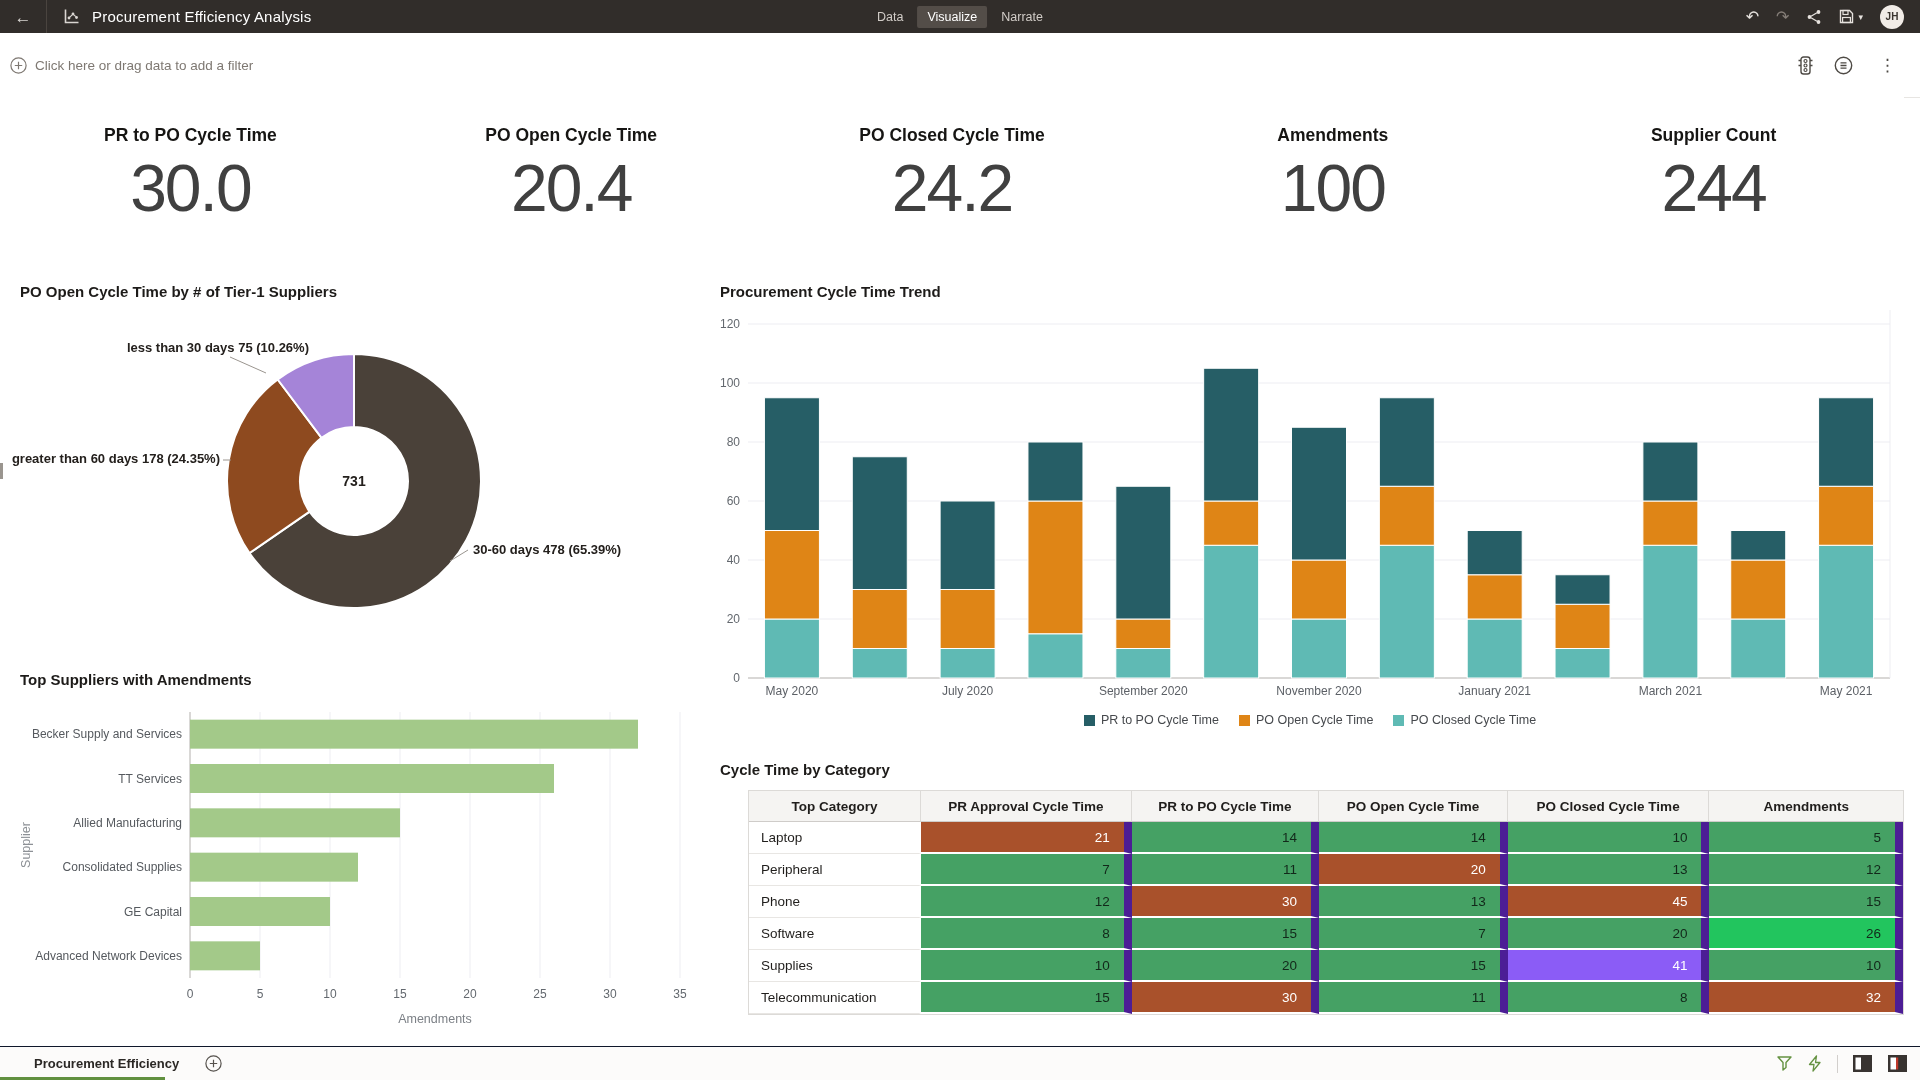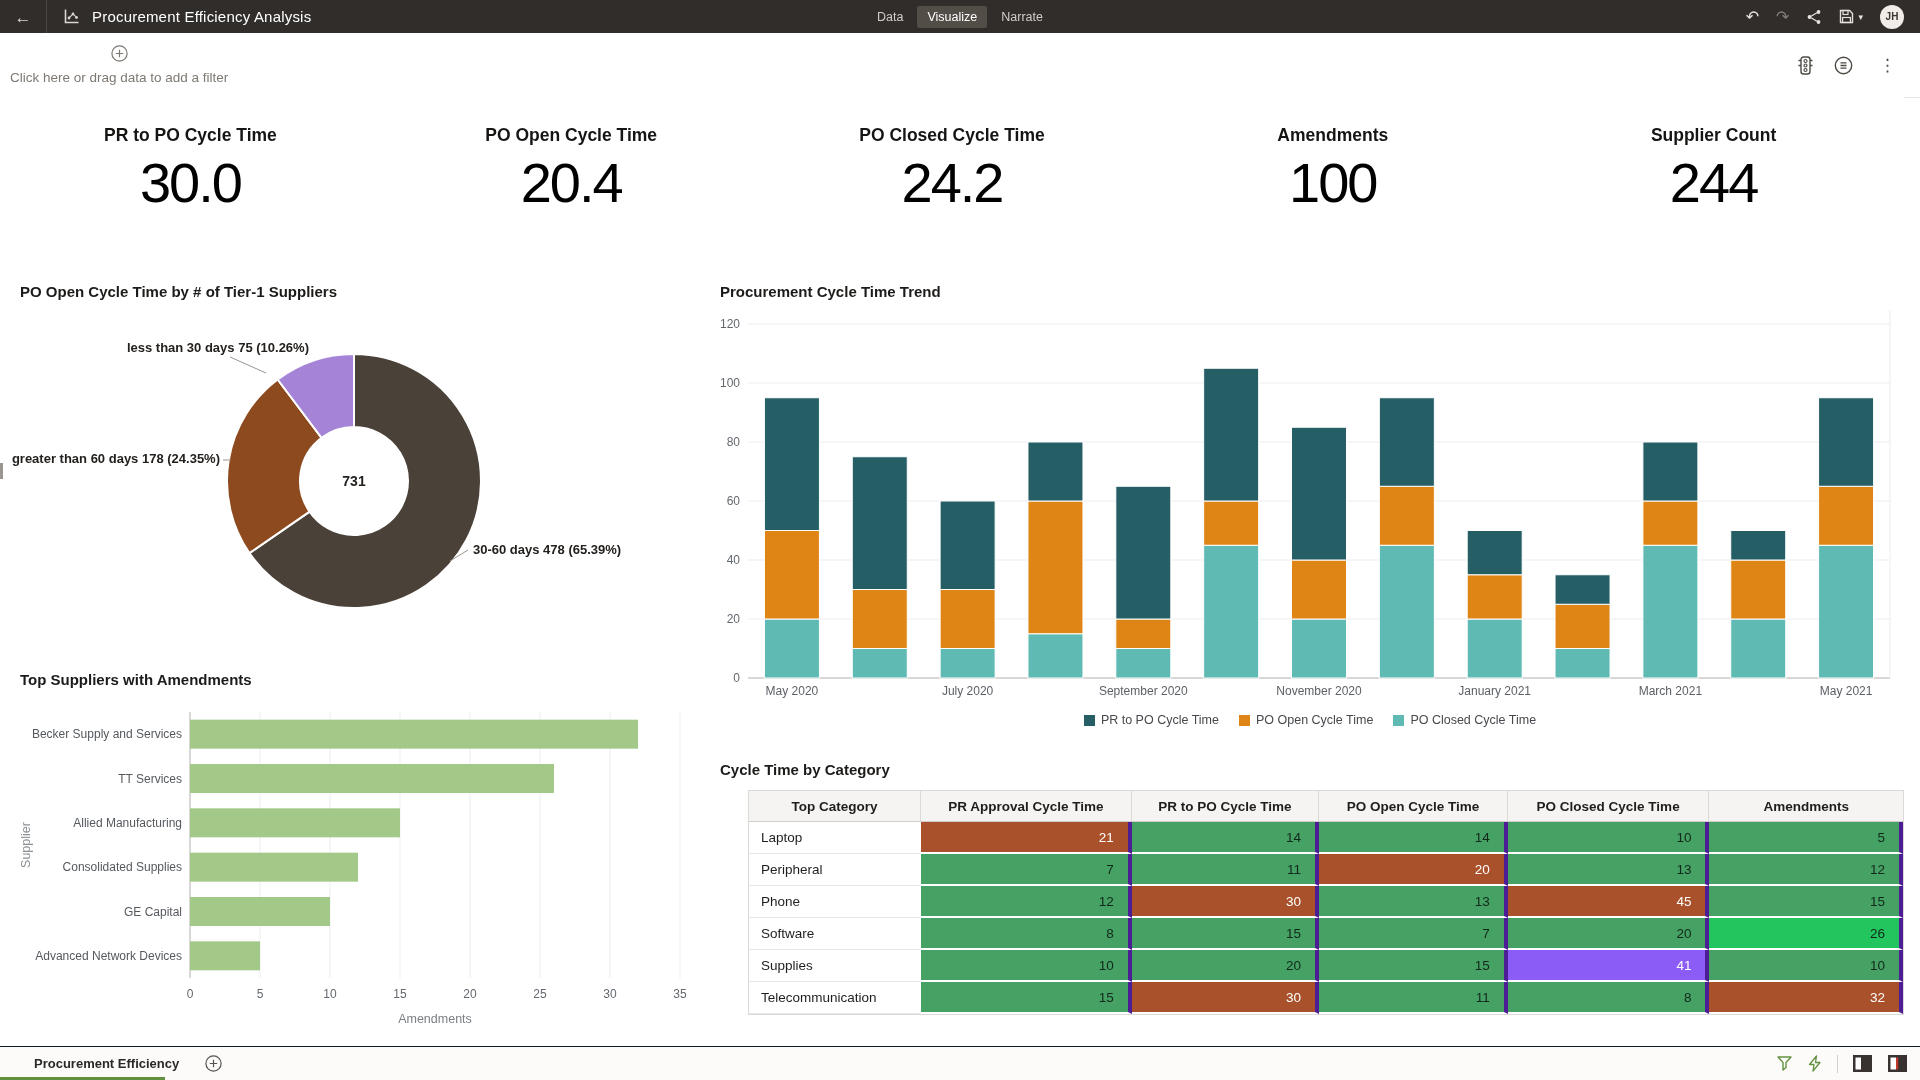--- a/index.html
+++ b/index.html
@@ -17,48 +17,48 @@
   .htab.active{background:#534d48;color:#ffffff;}
   .hright{margin-left:auto;display:flex;align-items:center;gap:17px;padding-right:16px;}
   .hbtn{background:none;border:none;padding:0;color:#e6e2de;font-size:16px;cursor:pointer;display:flex;align-items:center;}
   .hbtn.dim{color:#847d77;}
   .avatar{width:24px;height:24px;border-radius:50%;background:#f1ece7;color:#3a342f;font-size:10px;font-weight:bold;
           display:flex;align-items:center;justify-content:center;}
 
   
   .fbar{position:absolute;top:33px;left:0;right:0;height:64px;background:#fff;border-bottom:1px solid #e7e5e2;
         display:flex;align-items:center;}
-  .fprompt{display:flex;align-items:center;gap:8px;margin-left:10px;cursor:pointer;flex-direction:column;}
+  .fprompt{display:flex;align-items:center;gap:8px;margin-left:10px;cursor:pointer;}
   .fprompt span{font-size:13.5px;color:#7e7872;}
   .fright{margin-left:auto;display:flex;align-items:center;gap:20px;padding-right:18px;color:#4e4a45;}
   .fright .kebab{font-size:17px;color:#4e4a45;background:none;border:none;cursor:pointer;}
 
   
   .main{position:absolute;top:97px;left:0;right:16px;height:950px;background:#fff;}
   .kpirow{position:absolute;top:10px;left:0;right:0;display:flex;}
   .kpi{flex:1;text-align:center;padding-top:18px;cursor:default;}
   .kpi .kt{font-size:17.5px;font-weight:bold;color:#161513;}
-  .kpi .kv{font-size:56px;font-weight:400;color:#000000;letter-spacing:-2px;margin-top:8px;line-height:1.05;}
+  .kpi .kv{font-size:66px;font-weight:400;color:#404040;letter-spacing:-2px;margin-top:8px;line-height:1.05;}
 
   .viz-title{position:absolute;font-size:15px;font-weight:bold;color:#1d1b19;}
   .edge-handle{position:absolute;left:0;top:366px;width:3px;height:16px;background:#9a958f;cursor:ew-resize;}
 
   .legend{position:absolute;left:700px;top:616px;width:1220px;display:flex;justify-content:center;gap:20px;}
   .lg-item{display:flex;align-items:center;gap:6px;font-size:12.5px;color:#46494d;}
   .lg-sw{width:11px;height:11px;display:inline-block;}
 
   
   .cat-table{position:absolute;left:748px;top:693px;border-collapse:separate;border-spacing:0;
              border:1px solid #dcdad7;font-size:13.5px;color:#201e1c;table-layout:fixed;}
   .cat-table th{background:#f5f4f2;font-weight:bold;height:30px;border-right:1px solid #dcdad7;
                 border-bottom:1px solid #cfccc9;text-align:center;padding:0 6px;overflow:hidden;white-space:nowrap;}
   .cat-table th:last-child{border-right:none;}
   .cat-table td{height:30px;padding:0;overflow:hidden;white-space:nowrap;}
   .cat-table td.lbl{padding-left:12px;border-bottom:1px solid #e8e6e3;border-right:2px solid #fff;background:#fff;}
-  .cat-table td.val{text-align:right;padding-right:14px;border-bottom:2px solid #fff;border-right:4px solid #4c1d95;}
+  .cat-table td.val{text-align:right;padding-right:14px;border-bottom:2px solid #fff;border-right:8px solid #4c1d95;}
   .cat-table td.val.good{color:#12281a;}
   .cat-table td.val.bad{color:#ffffff;}
 
   
   .ftr{position:absolute;bottom:0;left:0;right:0;height:33px;background:#fcfbfa;border-top:1px solid #0f172a;
        display:flex;align-items:center;}
   .ctab{position:relative;height:33px;display:flex;align-items:center;padding:0 14px 0 34px;cursor:pointer;}
   .ctab span{font-size:13px;font-weight:bold;color:#2b2developed825;color:#2b2825;}
   .ctab .uline{position:absolute;left:0;bottom:0;width:165px;height:3px;background:#61903f;}
   .ftr .addcanvas{background:none;border:none;cursor:pointer;margin-left:6px;display:flex;}

